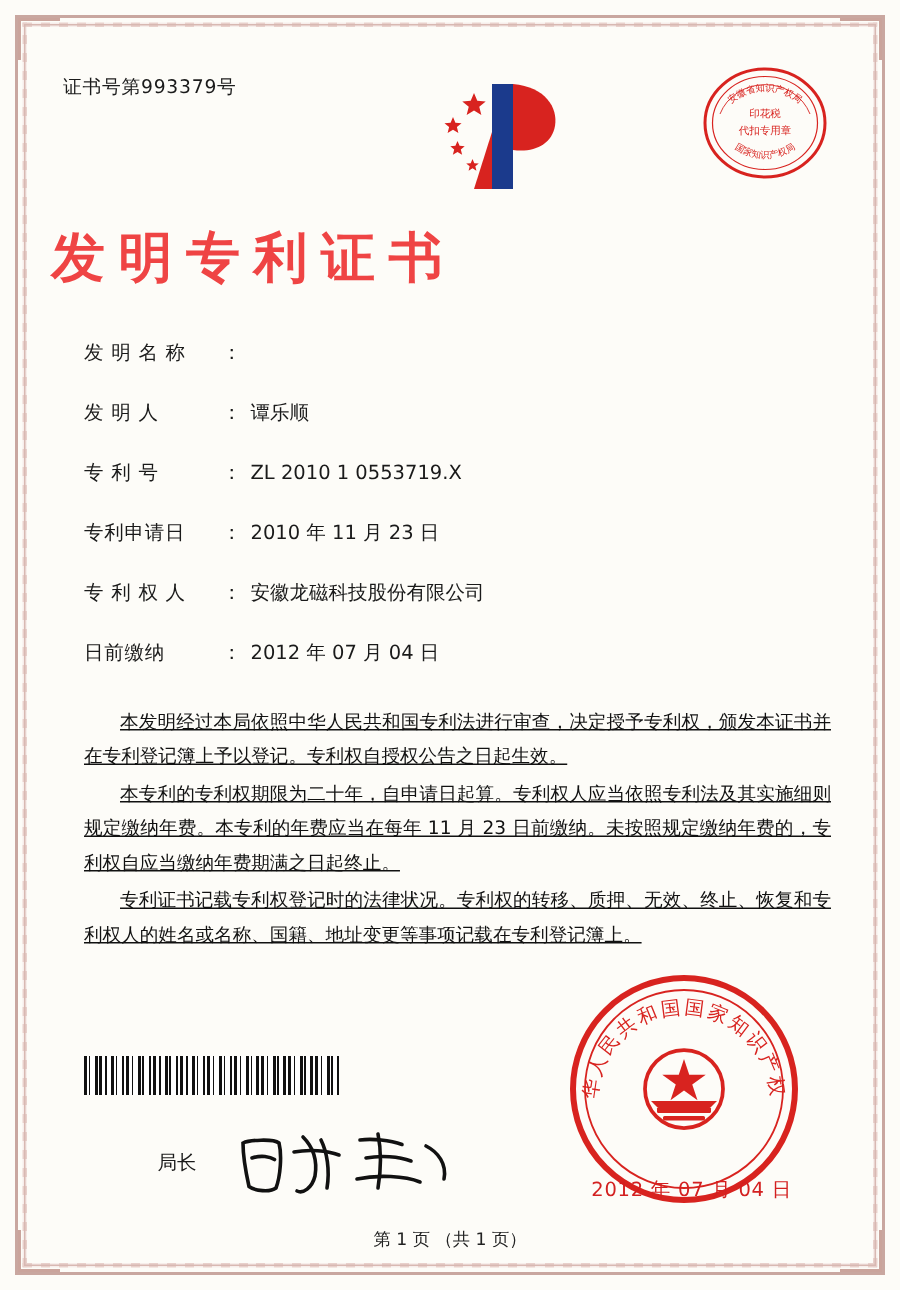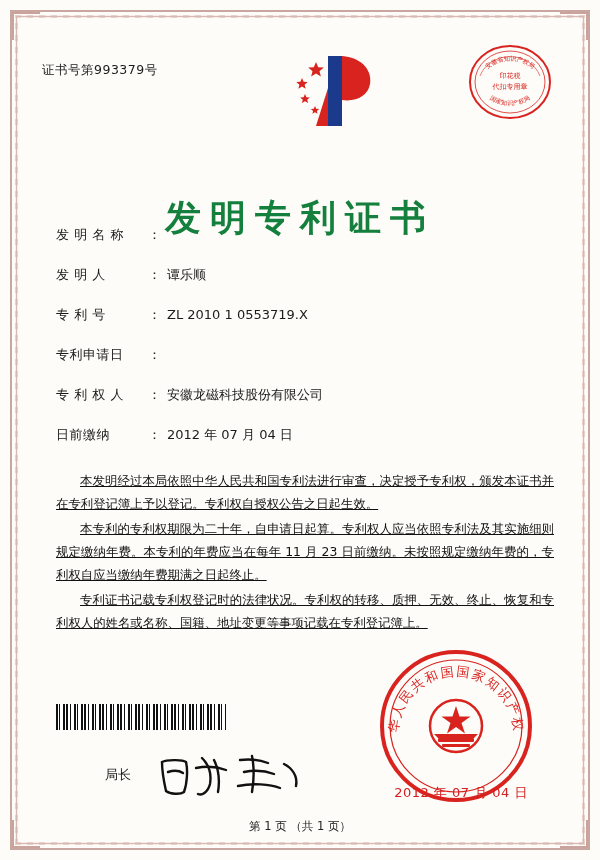--- a/index.html
+++ b/index.html
@@ -64,21 +64,21 @@
     position: absolute;
     left: 34px;
     top: 30px;
     right: 34px;
     bottom: 28px;
   }
 
   .cert-number {
     position: absolute;
     left: 8px;
-    top: 32px;
+    top: 20px;
     font-size: 12.5px;
     letter-spacing: 0.5px;
     color: #1b1b1b;
   }
 
   
   .logo {
     position: absolute;
     left: 238px;
     top: 18px;
@@ -93,27 +93,26 @@
     right: 10px;
     top: 6px;
     width: 92px;
     height: 92px;
   }
   .title {
     position: absolute;
     left: 0;
     right: 0;
     top: 118px;
-    text-align: center;
+    text-align: left;
     font-family: "DejaVu Serif", "Liberation Serif", serif;
     font-size: 36px;
     font-weight: bold;
     letter-spacing: 9px;
-    color: #15803d;
-    margin-top: 46px;
+    color: #ef4444;
   }
 
   .fields {
     position: absolute;
     left: 22px;
     right: 10px;
     top: 196px;
     font-size: 13px;
   }
   .field-row {
@@ -263,20 +262,21 @@
         <span class="field-value">谭乐顺</span>
       </div>
       <div class="field-row">
         <span class="field-label">专  利  号</span>
         <span class="field-colon">：</span>
         <span class="field-value">ZL 2010 1 0553719.X</span>
       </div>
       <div class="field-row">
         <span class="field-label">专利申请日</span>
         <span class="field-colon">：</span>
+        <span class="field-value">2010 年 11 月 23 日</span>
       </div>
       <div class="field-row">
         <span class="field-label">专 利 权 人</span>
         <span class="field-colon">：</span>
         <span class="field-value">安徽龙磁科技股份有限公司</span>
       </div>
       <div class="field-row">
         <span class="field-label">日前缴纳</span>
         <span class="field-colon">：</span>
         <span class="field-value">2012 年 07 月 04 日</span>

